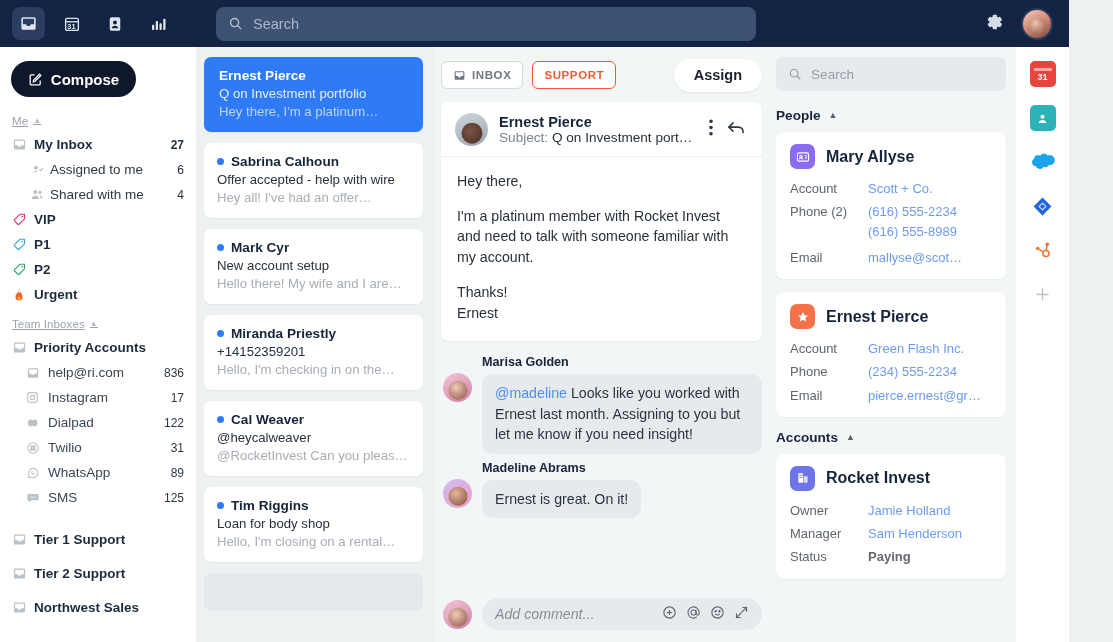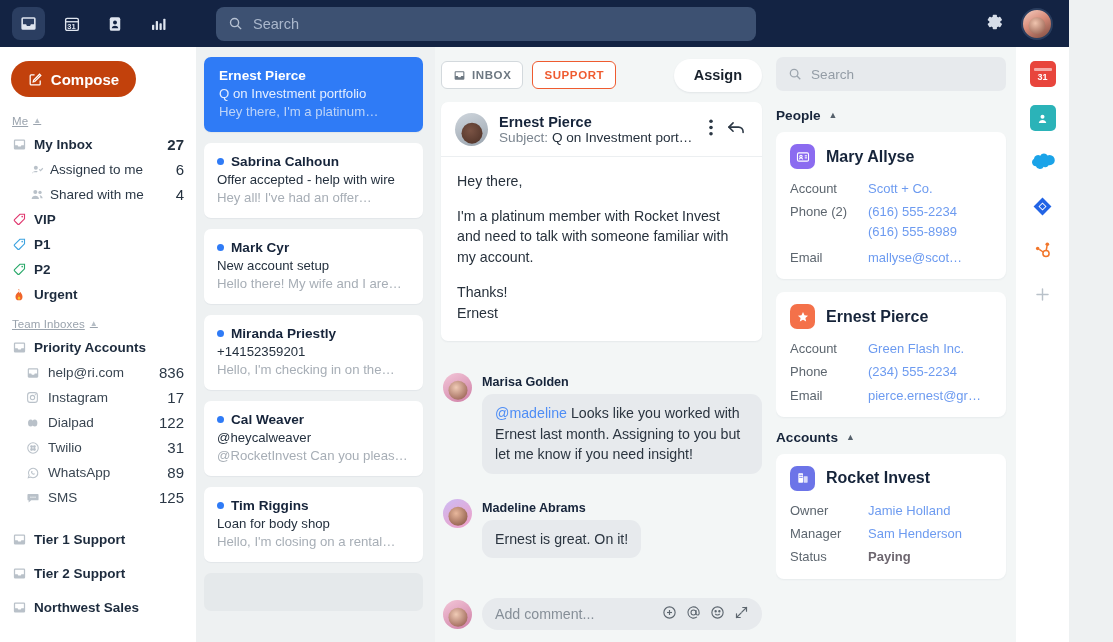--- a/index.html
+++ b/index.html
@@ -43,37 +43,37 @@
 
   
   .body { flex: 1; display: flex; min-height: 0; }
 
   
   .sidebar {
     width: 196px; background: #ffffff; flex: 0 0 196px;
     padding: 14px 0 0 0; overflow: hidden; position: relative;
   }
   .compose {
-    margin: 0 12px 16px 11px; height: 36px; background: #c2410c; color: #fff;
+    margin: 0 12px 16px 11px; height: 36px; background: #0f172a; color: #fff;
     border: none; border-radius: 18px; font-size: 15px; font-weight: 700;
     display: flex; align-items: center; justify-content: center; gap: 8px;
     width: 125px; cursor: pointer; font-family: inherit;
   }
   .sec-head {
     font-size: 11.5px; color: #9aa3ad; padding: 2px 12px 5px 12px;
     display: flex; align-items: center; gap: 5px; letter-spacing: .1px; text-decoration: underline;
   }
   .caret { font-size: 8px; color: #b6bec6; line-height: 1; }
   .nav-row {
     display: flex; align-items: center; height: 25px; padding: 0 12px;
     font-size: 13.5px; color: #1d2b3d; cursor: pointer;
   }
   .nav-row .ic { width: 22px; display: flex; align-items: center; color: #b9c1c9; flex: 0 0 22px;}
   .nav-row .lbl { flex: 1; }
-  .nav-row .cnt { font-size: 15px; color: #24313f; }
+  .nav-row .cnt { font-size: 12px; color: #24313f; }
   .nav-row.bold .lbl { font-weight: 700; }
   .nav-row.bold .cnt { font-weight: 700; }
   .nav-row.sub { padding-left: 30px; font-size: 13.5px; color: #2b3846; }
   .nav-row.sub .ic { width: 20px; flex:0 0 20px;}
   .nav-row.chan { padding-left: 26px; color: #3a4652; }
   .nav-row.chan .cnt { color:#2b3846; font-weight:400;}
   .gap-sm { height: 9px; }
   .gap-md { height: 17px; }
 
   
@@ -150,33 +150,33 @@
   .msghead .ws { font-size: 13.6px; color: #7b858f; white-space: nowrap; overflow: hidden; }
   .msghead .ws b { color: #26313d; font-weight: 400; }
   .hicons { display: flex; align-items: center; gap: 13px; color: #2c3845; padding-right:2px;}
   .msgbody { padding: 14px 16px 18px 16px; font-size: 14.2px; line-height: 1.46; color: #27313c; }
   .msgbody p { margin-bottom: 14px; }
   .msgbody p:last-child { margin-bottom: 0; }
 
   .comments { margin-top: 14px; padding-left: 2px; flex: 1; min-height: 0; }
   .cmt { display: flex; gap: 10px; margin-bottom: 7px; align-items: flex-start;}
   .cmt .av { margin-top: 18px; width: 29px; height: 29px; flex: 0 0 29px; }
-  .cmt .cbody { min-width: 0; margin-top: 20px; }
+  .cmt .cbody { min-width: 0; }
   .cmt .cname { font-size: 12.6px; font-weight: 700; color: #16243a; margin-bottom: 5px; }
   .bubble {
     background: #e7eaed; border-radius: 11px; padding: 9px 13px;
     font-size: 14.2px; line-height: 1.44; color: #2b3views; color:#2b3540; display: inline-block;
   }
   .mention { color: #4e8df5; }
 
   .composer { display: flex; align-items: center; gap: 10px; padding: 8px 0 12px 2px; flex: 0 0 auto; }
   .composer .av { width: 29px; height: 29px; flex: 0 0 29px; }
   .cinput {
     flex: 1; background: #e7eaed; border-radius: 16px; height: 32px;
-    display: flex; align-items: center; padding: 0 13px; gap: 11px;
+    display: flex; align-items: center; padding: 0 13px; gap: 11px; font-style: italic;
   }
   .cinput .ph { flex: 1; font-size: 14.2px; color: #868f98; }
   .cicons { display: flex; align-items: center; gap: 9px; color: #5d666f; }
 
   
   .details {
     width: 240px; flex: 0 0 240px; background: #f3f6f6; padding: 10px 10px 0 0;
     overflow: hidden;
   }
   .dsearch {

